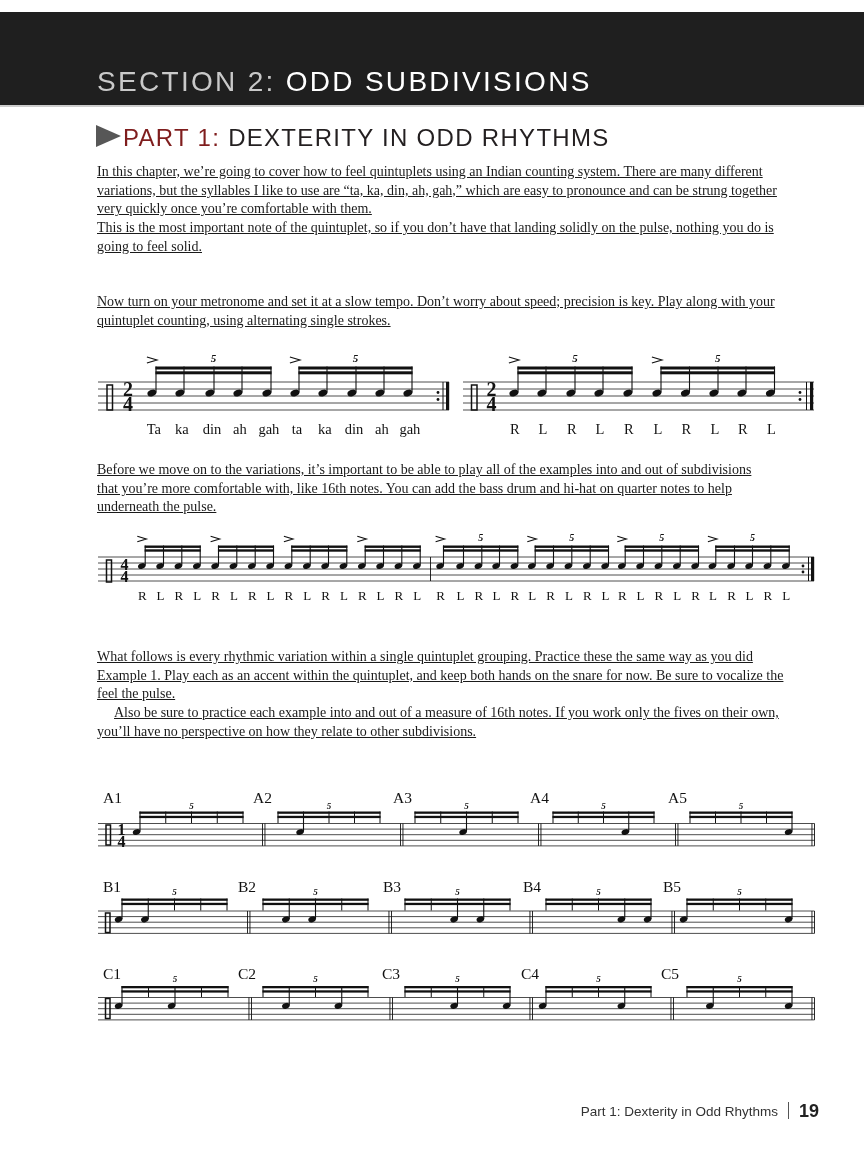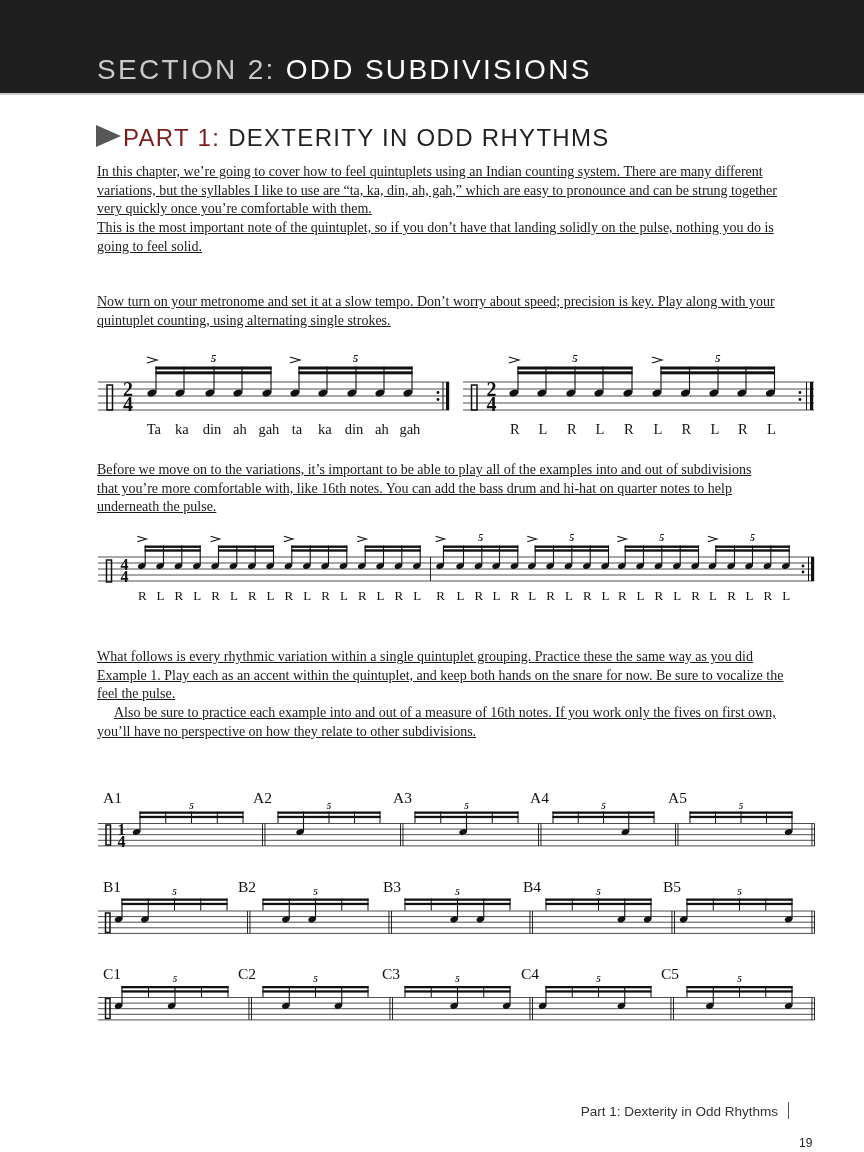--- a/index.html
+++ b/index.html
@@ -1,21 +1,21 @@
 <!DOCTYPE html>
 <html><head>
 <meta charset="utf-8">
 <style>
   html, body { margin: 0; padding: 0; background: #ffffff; }
   body {
     width: 864px; height: 1152px; position: relative; overflow: hidden;
     font-family: "Liberation Serif", serif; color: #1a1a1a;
   }
   .header {
-    position: absolute; left: 0; top: 0; width: 864px; height: 93px;
+    position: absolute; left: 0; top: 12px; width: 864px; height: 93px;
     background: #1f1f1f; border-bottom: 2px solid #cdcdcd; text-align: center;
   }
   .section-title {
     position: absolute; left: 97px; top: 56px; white-space: nowrap;
     font-family: "Liberation Sans", sans-serif; font-size: 28px; line-height: 28px;
     letter-spacing: 2.3px;
   }
   .section-title .pre { color: #c9c9c9; }
   .section-title .main { color: #ffffff; }
 
@@ -43,21 +43,21 @@
   svg .clef { fill: none; stroke: #111; stroke-width: 1.5; }
   svg .ts { text-anchor: middle; font-weight: bold; }
 
   .footer-title {
     position: absolute; right: 86px; top: 1104px; white-space: nowrap;
     font-family: "Liberation Sans", sans-serif; font-size: 13.5px; line-height: 16px; color: #333;
   }
   .footer-divider { position: absolute; left: 788px; top: 1102px; width: 1px; height: 17px; background: #555; }
   .footer-page {
     position: absolute; left: 799px; top: 1103px; white-space: nowrap;
-    font-family: "Liberation Sans", sans-serif; font-size: 12px; line-height: 17px; font-weight: normal; color: #222; margin-top: 32px;
+    font-family: "Liberation Sans", sans-serif; font-size: 18px; line-height: 17px; font-weight: bold; color: #222;
   }
 </style>
 </head>
 <body>
 
 <div class="header">
   <div class="section-title">
     <span class="pre">SECTION 2:</span>
     <span class="main">ODD SUBDIVISIONS</span>
   </div>
@@ -340,21 +340,21 @@
     <circle cx="803" cy="566" r="1.4" class="ink"></circle>
     <circle cx="803" cy="572" r="1.4" class="ink"></circle>
     <rect x="808" y="557" width="1" height="24" class="ink"></rect>
     <rect x="811" y="557" width="3.2" height="24" class="ink"></rect>
   </svg>
 
 <div class="para" style="top:648px;">
   <span class="ln">What follows is every rhythmic variation within a single quintuplet grouping. Practice these the same way as you did</span>
   <span class="ln">Example 1. Play each as an accent within the quintuplet, and keep both hands on the snare for now. Be sure to vocalize the</span>
   <span class="ln">feel the pulse.</span>
-  <span class="ln indent">Also be sure to practice each example into and out of a measure of 16th notes. If you work only the fives on first own,</span>
+  <span class="ln indent">Also be sure to practice each example into and out of a measure of 16th notes. If you work only the fives on their own,</span>
   <span class="ln">you’ll have no perspective on how they relate to other subdivisions.</span>
 </div>
 
 <svg class="notation" id="vars" style="top:780px;height:250px;" viewBox="0 780 864 250">
     <line x1="98" x2="814.5" y1="823.5" y2="823.5" class="sl"></line>
     <line x1="98" x2="814.5" y1="829.1" y2="829.1" class="sl"></line>
     <line x1="98" x2="814.5" y1="834.7" y2="834.7" class="sl"></line>
     <line x1="98" x2="814.5" y1="840.3" y2="840.3" class="sl"></line>
     <line x1="98" x2="814.5" y1="845.9" y2="845.9" class="sl"></line>
     <rect x="106" y="825" width="4.5" height="20" class="clef"></rect>

